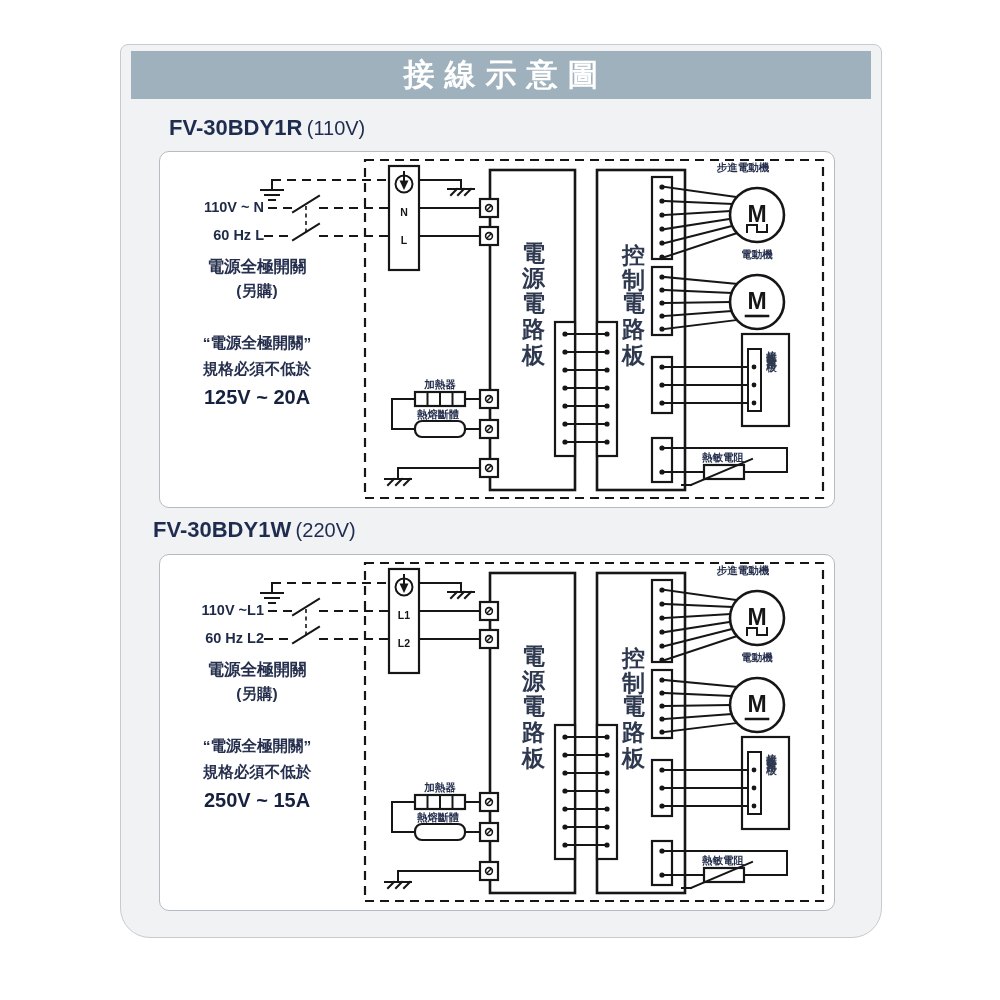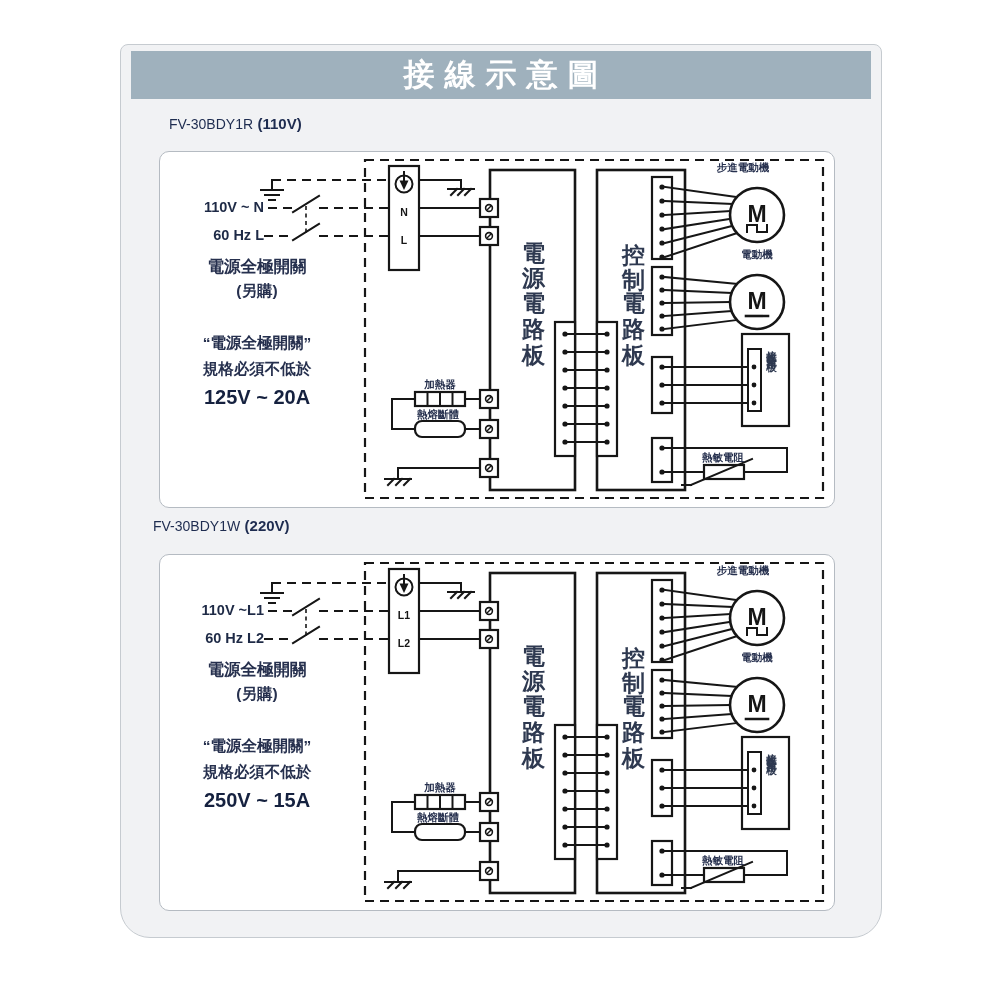--- a/index.html
+++ b/index.html
@@ -6,22 +6,22 @@
   body{width:1000px;height:1000px;position:relative;font-family:"Liberation Sans","DejaVu Sans",sans-serif;}
 
   .card{position:absolute;left:120px;top:44px;width:760px;height:892px;
         background:#f1f2f4;border:1px solid #c6cbd0;border-radius:8px 8px 30px 30px;}
 
   .titlebar{position:absolute;left:10px;top:6px;width:740px;height:48px;background:#9fb1bd;
             display:flex;align-items:center;justify-content:center;}
   .titlebar span{color:#ffffff;font-size:31px;font-weight:bold;letter-spacing:10px;padding-left:10px;}
 
   .sec-header{position:absolute;height:28px;white-space:nowrap;color:#1e2c50;}
-  .sec-header .model{font-size:14px;font-weight:normal;}
-  .sec-header .volt{font-size:15px;font-weight:bold;}
+  .sec-header .model{font-size:22px;font-weight:bold;}
+  .sec-header .volt{font-size:20px;font-weight:normal;}
 
   .panel{position:absolute;left:38px;width:674px;height:355px;background:#ffffff;
          border:1.5px solid #b5bbc2;border-radius:10px;overflow:hidden;}
   .panel svg{position:absolute;left:0;top:0;}
 
   
   .w{stroke:#161616;stroke-width:2;fill:none;stroke-linecap:square;}
   .w2{stroke:#161616;stroke-width:2.6;fill:none;stroke-linecap:square;}
   .wThin{stroke:#161616;stroke-width:1.4;fill:none;}
   .board{stroke:#161616;stroke-width:2.6;fill:#ffffff;}

